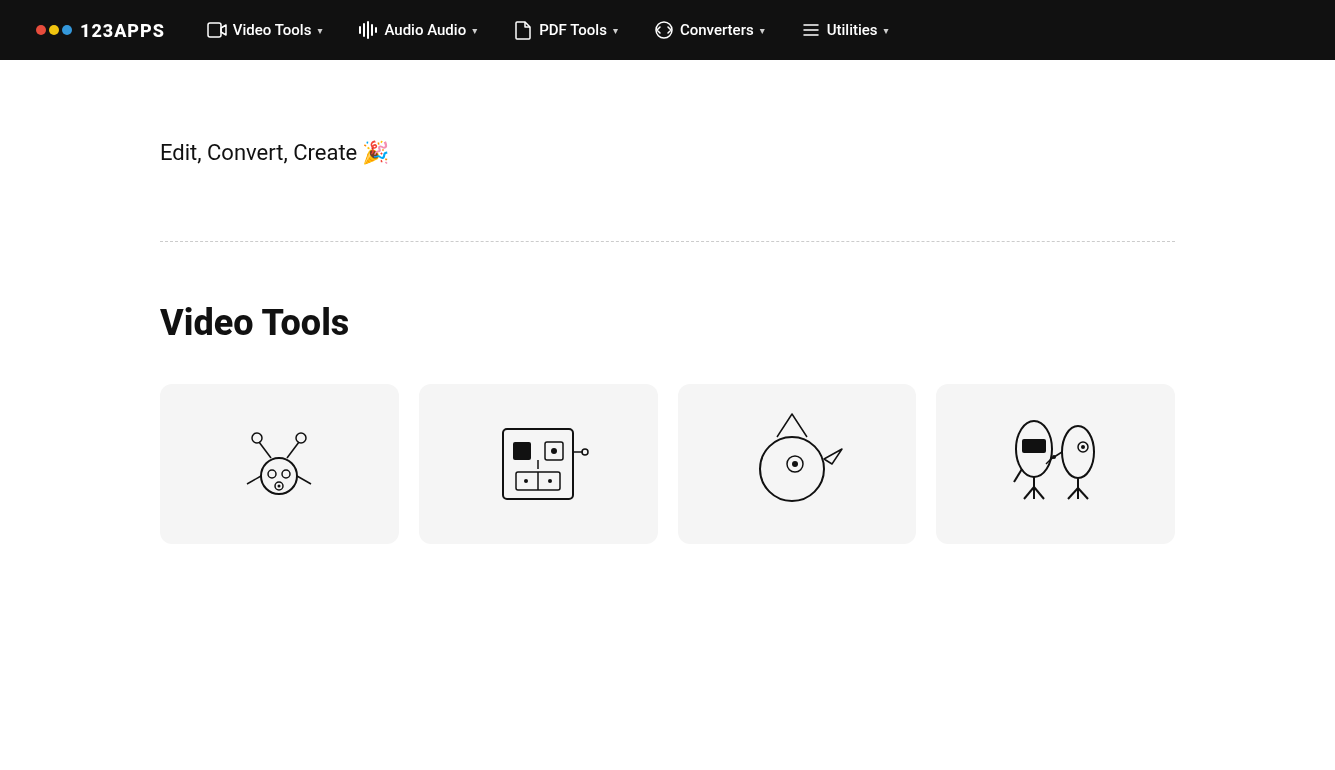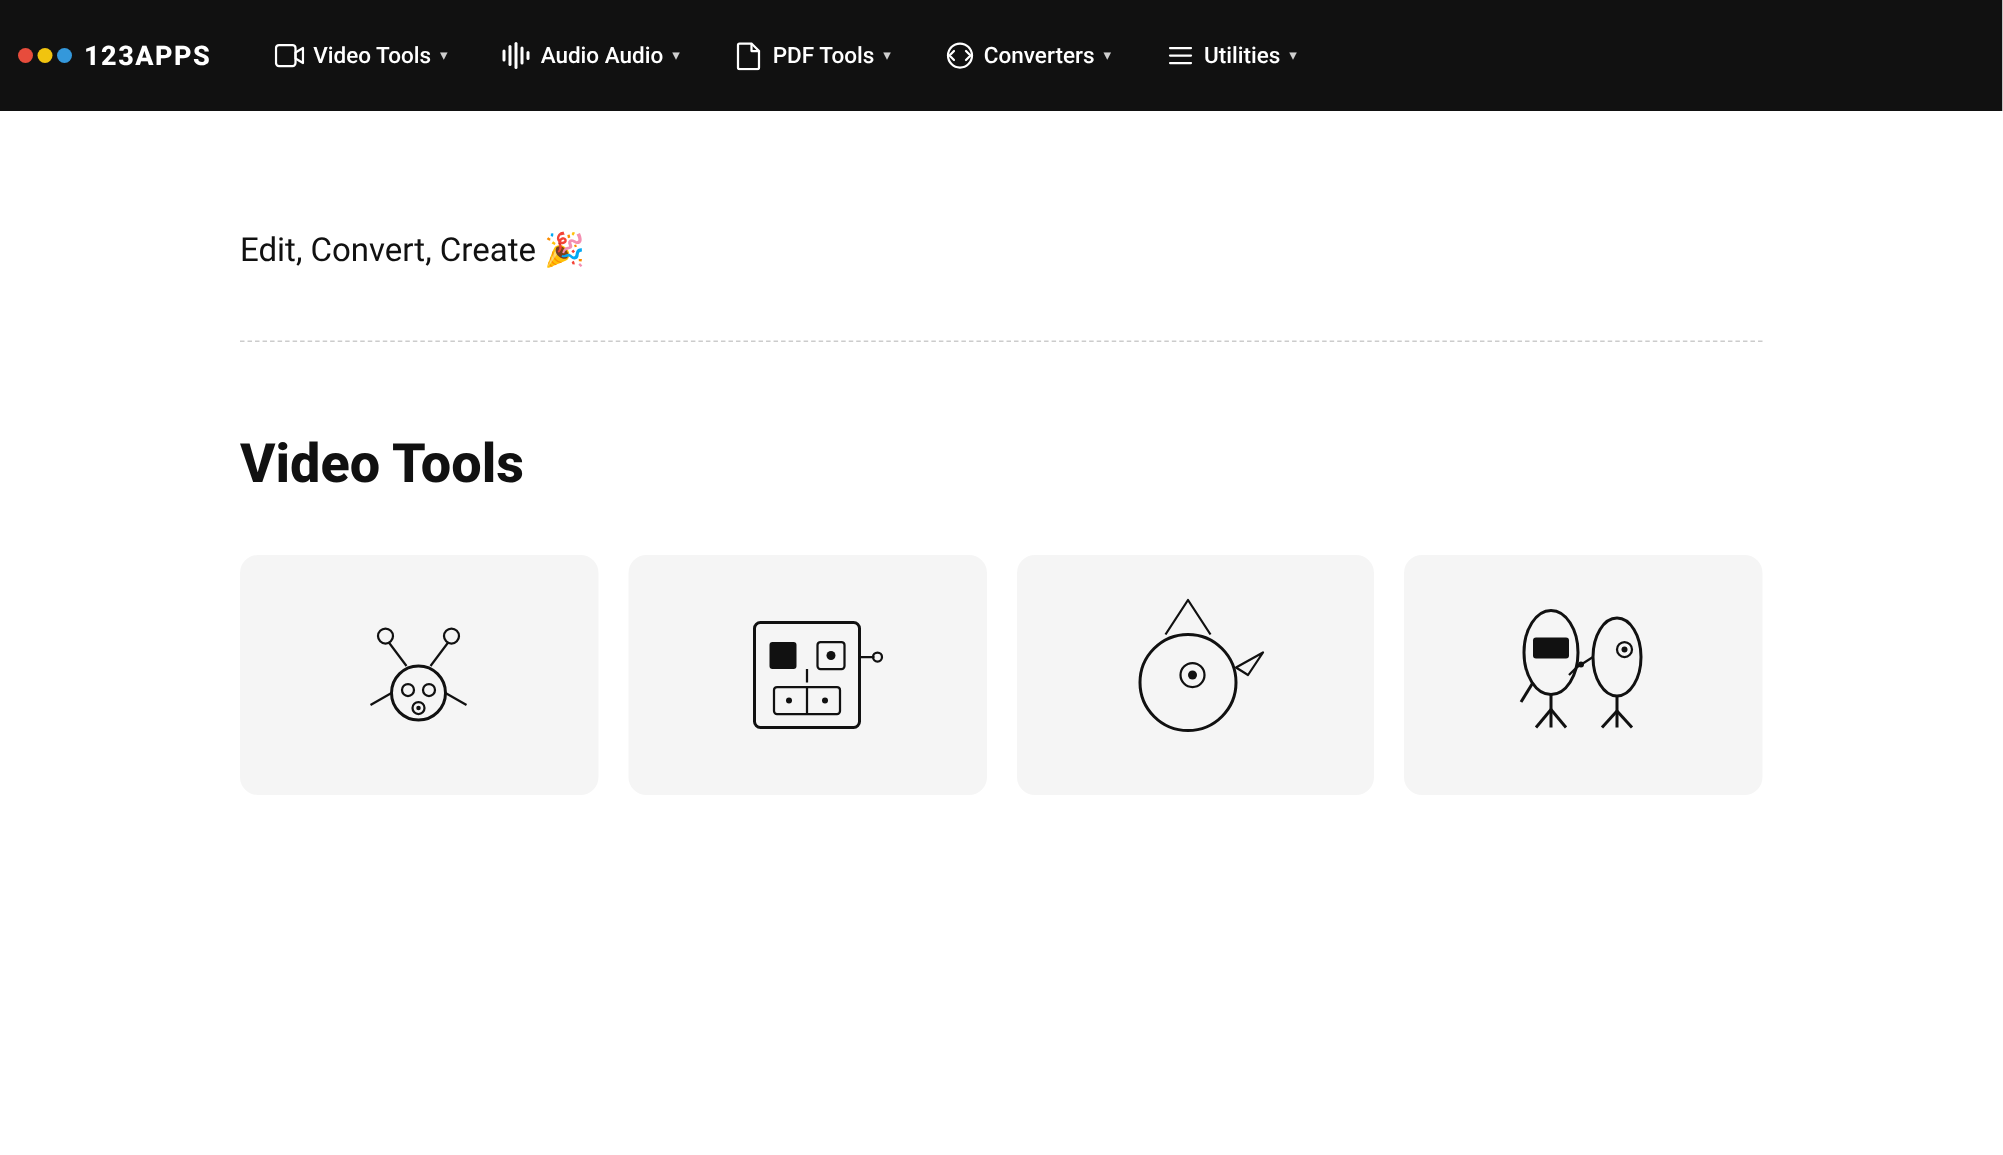--- a/index.html
+++ b/index.html
@@ -14,22 +14,22 @@
       width: 1335px;
       min-height: 770px;
       overflow-x: hidden;
     }
 
     
     nav {
       background: #111;
       display: flex;
       align-items: center;
-      height: 74px;
-      padding: 0 12px;
+      height: 60px;
+      padding: 0 36px;
       gap: 8px;
     }
 
     .logo {
       display: flex;
       align-items: center;
       gap: 8px;
       margin-right: 20px;
     }
 
@@ -94,21 +94,21 @@
       color: #111;
       line-height: 1.05;
       margin-bottom: 24px;
       letter-spacing: -2px;
     }
 
     .hero-subtitle {
       font-size: 22px;
       color: #111;
       font-weight: 400;
-      margin-bottom: 47px;
+      margin-bottom: 76px;
     }
 
     .divider {
       border: none;
       border-top: 1px dashed #ccc;
       margin-bottom: 60px;
     }
 
     .section-title {
       font-size: 36px;

